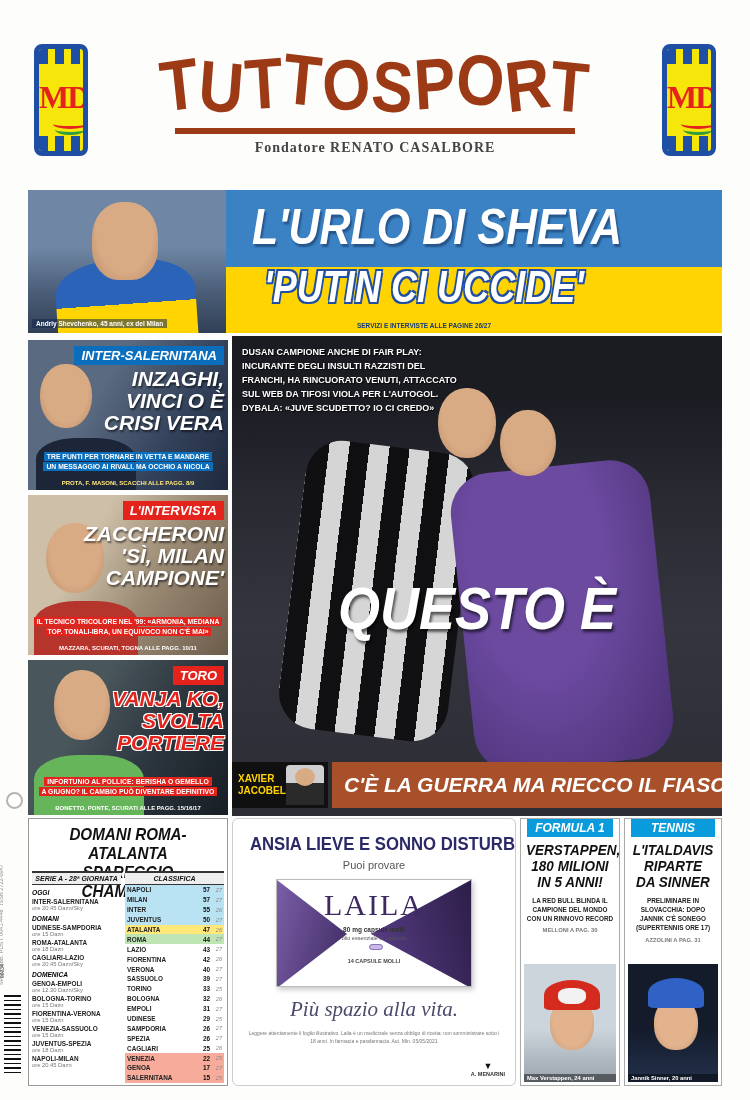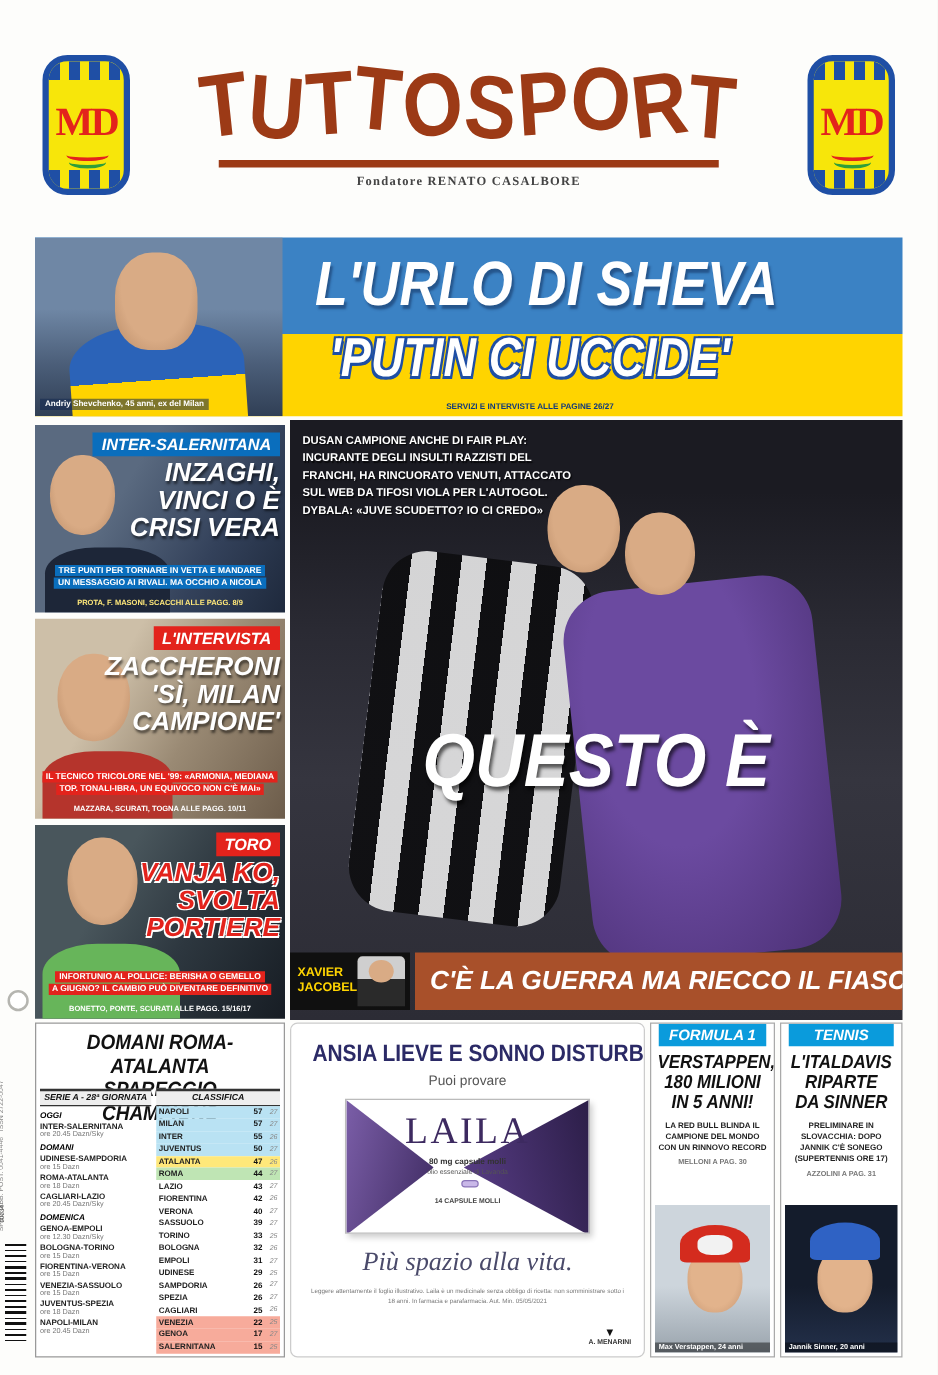--- a/index.html
+++ b/index.html
@@ -1,36 +1,36 @@
 <!DOCTYPE html>
 <html><head>
 <meta charset="utf-8">
 <style>
   * { margin:0; padding:0; box-sizing:border-box; }
   html,body { width:750px; height:1100px; background:#f2f2ee; font-family:"Liberation Sans",sans-serif; }
   .page { position:absolute; left:0; top:0; width:750px; height:1100px; background:#fdfdfb; overflow:hidden; }
 
   
   .masthead { position:absolute; left:28px; top:30px; width:694px; height:138px; }
-  .md-logo { position:absolute; top:14px; width:70px; height:112px; background:#f7e60a; border:5px solid #1f4fa5; border-radius:20px; overflow:hidden; }
+  .md-logo { position:absolute; top:14px; width:54px; height:112px; background:#f7e60a; border:5px solid #1f4fa5; border-radius:8px; overflow:hidden; }
   .md-logo.left { left:6px; } .md-logo.right { right:6px; }
   .md-dash { position:absolute; left:0; width:100%; height:15px;
     background:repeating-linear-gradient(90deg,#1f4fa5 0 9px,transparent 9px 16px); }
   .md-dash.top { top:0; } .md-dash.bot { bottom:0; }
   .md-text { position:absolute; left:0; top:30px; width:100%; text-align:center; font-family:"Liberation Serif",serif; font-weight:bold; font-size:32px; color:#e3231c; letter-spacing:-2px; }
   .md-swoosh { position:absolute; left:14px; bottom:22px; width:34px; height:10px; border-bottom:3px solid #e3231c; border-radius:50%; }
   .md-swoosh:after { content:""; position:absolute; left:2px; top:5px; width:30px; height:8px; border-bottom:3px solid #2f9e3a; border-radius:50%; }
   .logo-word { position:absolute; left:0; right:0; top:18px; text-align:center; font-weight:bold; font-size:62px; color:#9c3a16; letter-spacing:1px; transform:scaleY(1.15); }
   .logo-word .ch { display:inline-block; }
   .logo-word .ch0 { transform:rotate(-7deg) translateY(1px); }
   .logo-word .ch1 { transform:rotate(5deg) translateY(3px); }
   .logo-word .ch2 { transform:rotate(-4deg); }
   .logo-word .ch3 { transform:rotate(6deg) translateY(-3px); }
   .logo-rule { position:absolute; left:147px; width:400px; top:98px; height:6px; background:#9c3a16; }
-  .founder { position:absolute; left:0; right:0; top:110px; text-align:center; font-family:"Liberation Serif",serif; font-weight:bold; font-size:10px; color:#444; letter-spacing:1px; }
+  .founder { position:absolute; left:0; right:0; top:110px; text-align:center; font-family:"Liberation Serif",serif; font-weight:bold; font-size:14px; color:#444; letter-spacing:1px; }
 
   
   .dateline { position:absolute; left:28px; top:170px; width:694px; height:17px; border-top:2px solid #222; border-bottom:3px solid #111; font-size:8.5px; }
   .dl-left { position:absolute; left:2px; top:3px; font-weight:bold; font-style:italic; color:#123a7a; }
   .dl-issue { position:absolute; left:128px; top:4px; font-size:7px; color:#555; }
   .dl-price { position:absolute; right:150px; top:3px; font-weight:bold; color:#111; }
   .dl-site { position:absolute; right:2px; top:3px; font-weight:bold; color:#777; }
 
   
   .banner { position:absolute; left:28px; top:190px; width:694px; height:143px; background:linear-gradient(180deg,#3b82c4 0 54%,#ffd400 54% 100%); overflow:hidden; }

